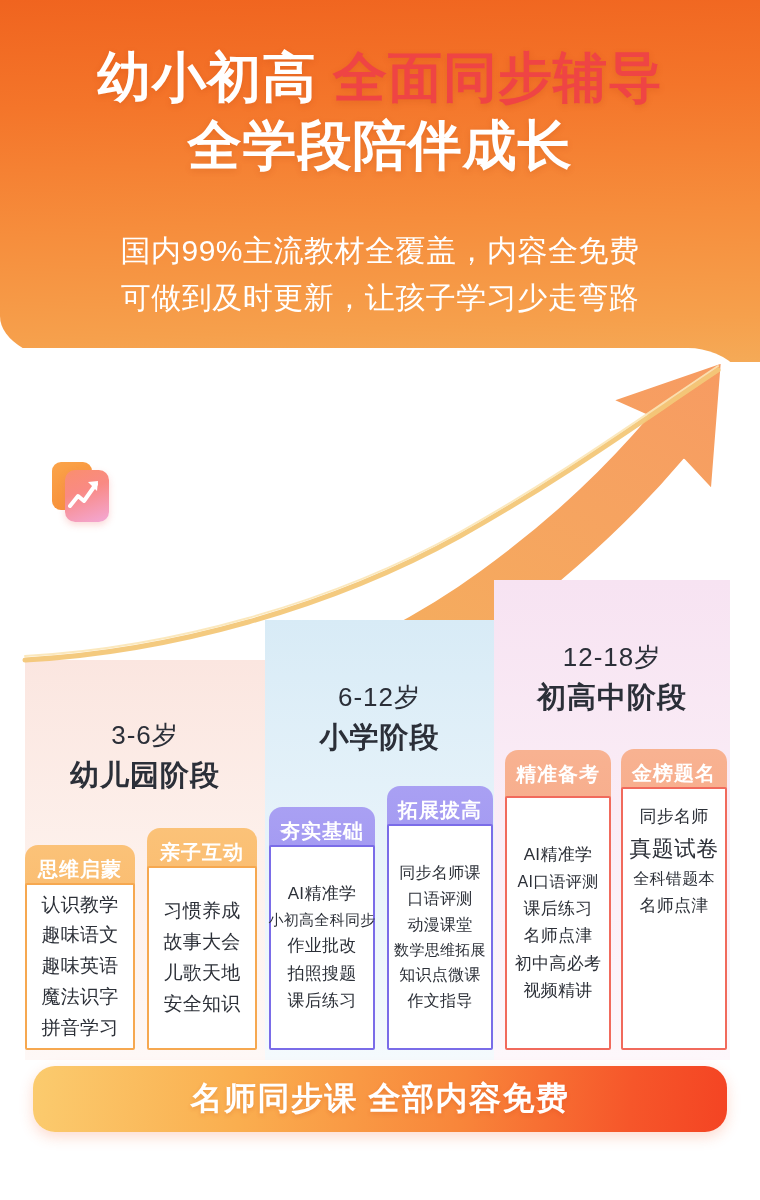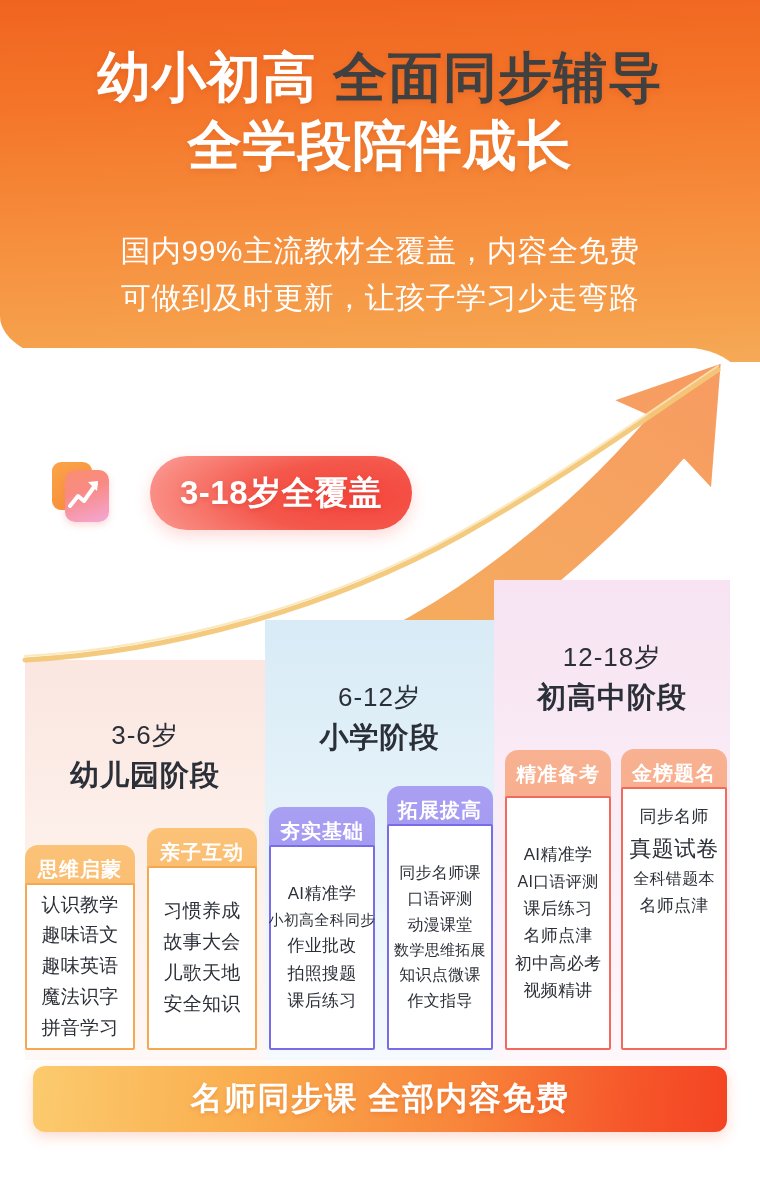--- a/index.html
+++ b/index.html
@@ -28,21 +28,21 @@
     position:absolute;right:0;top:48px;width:760px;height:80px;background:#fff;
     border-top-right-radius:72px;
   }
 
   .hero-title{
     position:absolute;left:0;top:44px;width:760px;text-align:center;z-index:3;
     font-size:54px;font-weight:bold;letter-spacing:1px;line-height:1.25;
     color:#ffffff;white-space:nowrap;
     text-shadow:0 2px 6px rgba(170,55,0,.18);
   }
-  .hero-title .accent{color:#404040;}
+  .hero-title .accent{color:#ef4444;}
   .hero-title .line2{display:block;}
   .hero-sub{
     position:absolute;left:0;top:228px;width:760px;text-align:center;z-index:3;
     font-size:30px;line-height:1.55;color:#FFFFFF;font-weight:500;
     letter-spacing:.5px;
   }
 
   
   .body-area{position:absolute;left:0;top:340px;width:760px;height:860px;z-index:4;}
 
@@ -115,21 +115,21 @@
   .c-orange .card-body{border:2px solid #F6A850;}
   
   .c-purple{background:linear-gradient(180deg,#A9A0F3 0%,#8E83EE 100%);}
   .c-purple .card-body{border:2px solid #7A6CE8;}
   
   .c-salmon{background:linear-gradient(180deg,#F8B291 0%,#F59C7E 100%);}
   .c-salmon .card-body{border:2px solid #F16A5C;}
 
   
   .footer-banner{
-    position:absolute;left:33px;top:1066px;width:694px;height:66px;border-radius:12px;
+    position:absolute;left:33px;top:1066px;width:694px;height:66px;border-radius:22px;
     background:linear-gradient(95deg,#FBCB6E 0%,#FAAE4F 30%,#F8853A 62%,#F6562A 86%,#F44423 100%);
     display:flex;align-items:center;justify-content:center;
     box-shadow:0 5px 14px rgba(244,90,40,.22);
     z-index:9;
   }
   .footer-banner-text{
     color:#ffffff;font-size:32px;font-weight:bold;letter-spacing:1.5px;
     text-shadow:0 2px 4px rgba(190,60,20,.2);
   }
 </style>
@@ -207,23 +207,20 @@
 
     <div class="badge-icon">
       <div class="sq-back"></div>
       <div class="sq-front"></div>
       <svg width="34" height="32" viewBox="0 0 34 32" xmlns="http://www.w3.org/2000/svg">
         <polyline points="2,28 10,18 16,23 28,6" fill="none" stroke="#ffffff" stroke-width="4" stroke-linecap="round" stroke-linejoin="round"></polyline>
         <polygon points="20,4 30,3 29,13" fill="#ffffff"></polygon>
       </svg>
     </div>
 
-    <div class="badge-pill">
-      <span class="badge-pill-text">3-18岁全覆盖</span>
-    </div>
 
     <div class="cards">
 
       <div class="card c-orange" style="left:147px;width:110px;height:222px;">
         <div class="card-head">亲子互动</div>
         <div class="card-body" style="height:184px;padding:6px 0;">
           <div class="card-item">习惯养成</div>
           <div class="card-item">故事大会</div>
           <div class="card-item">儿歌天地</div>
           <div class="card-item">安全知识</div>

